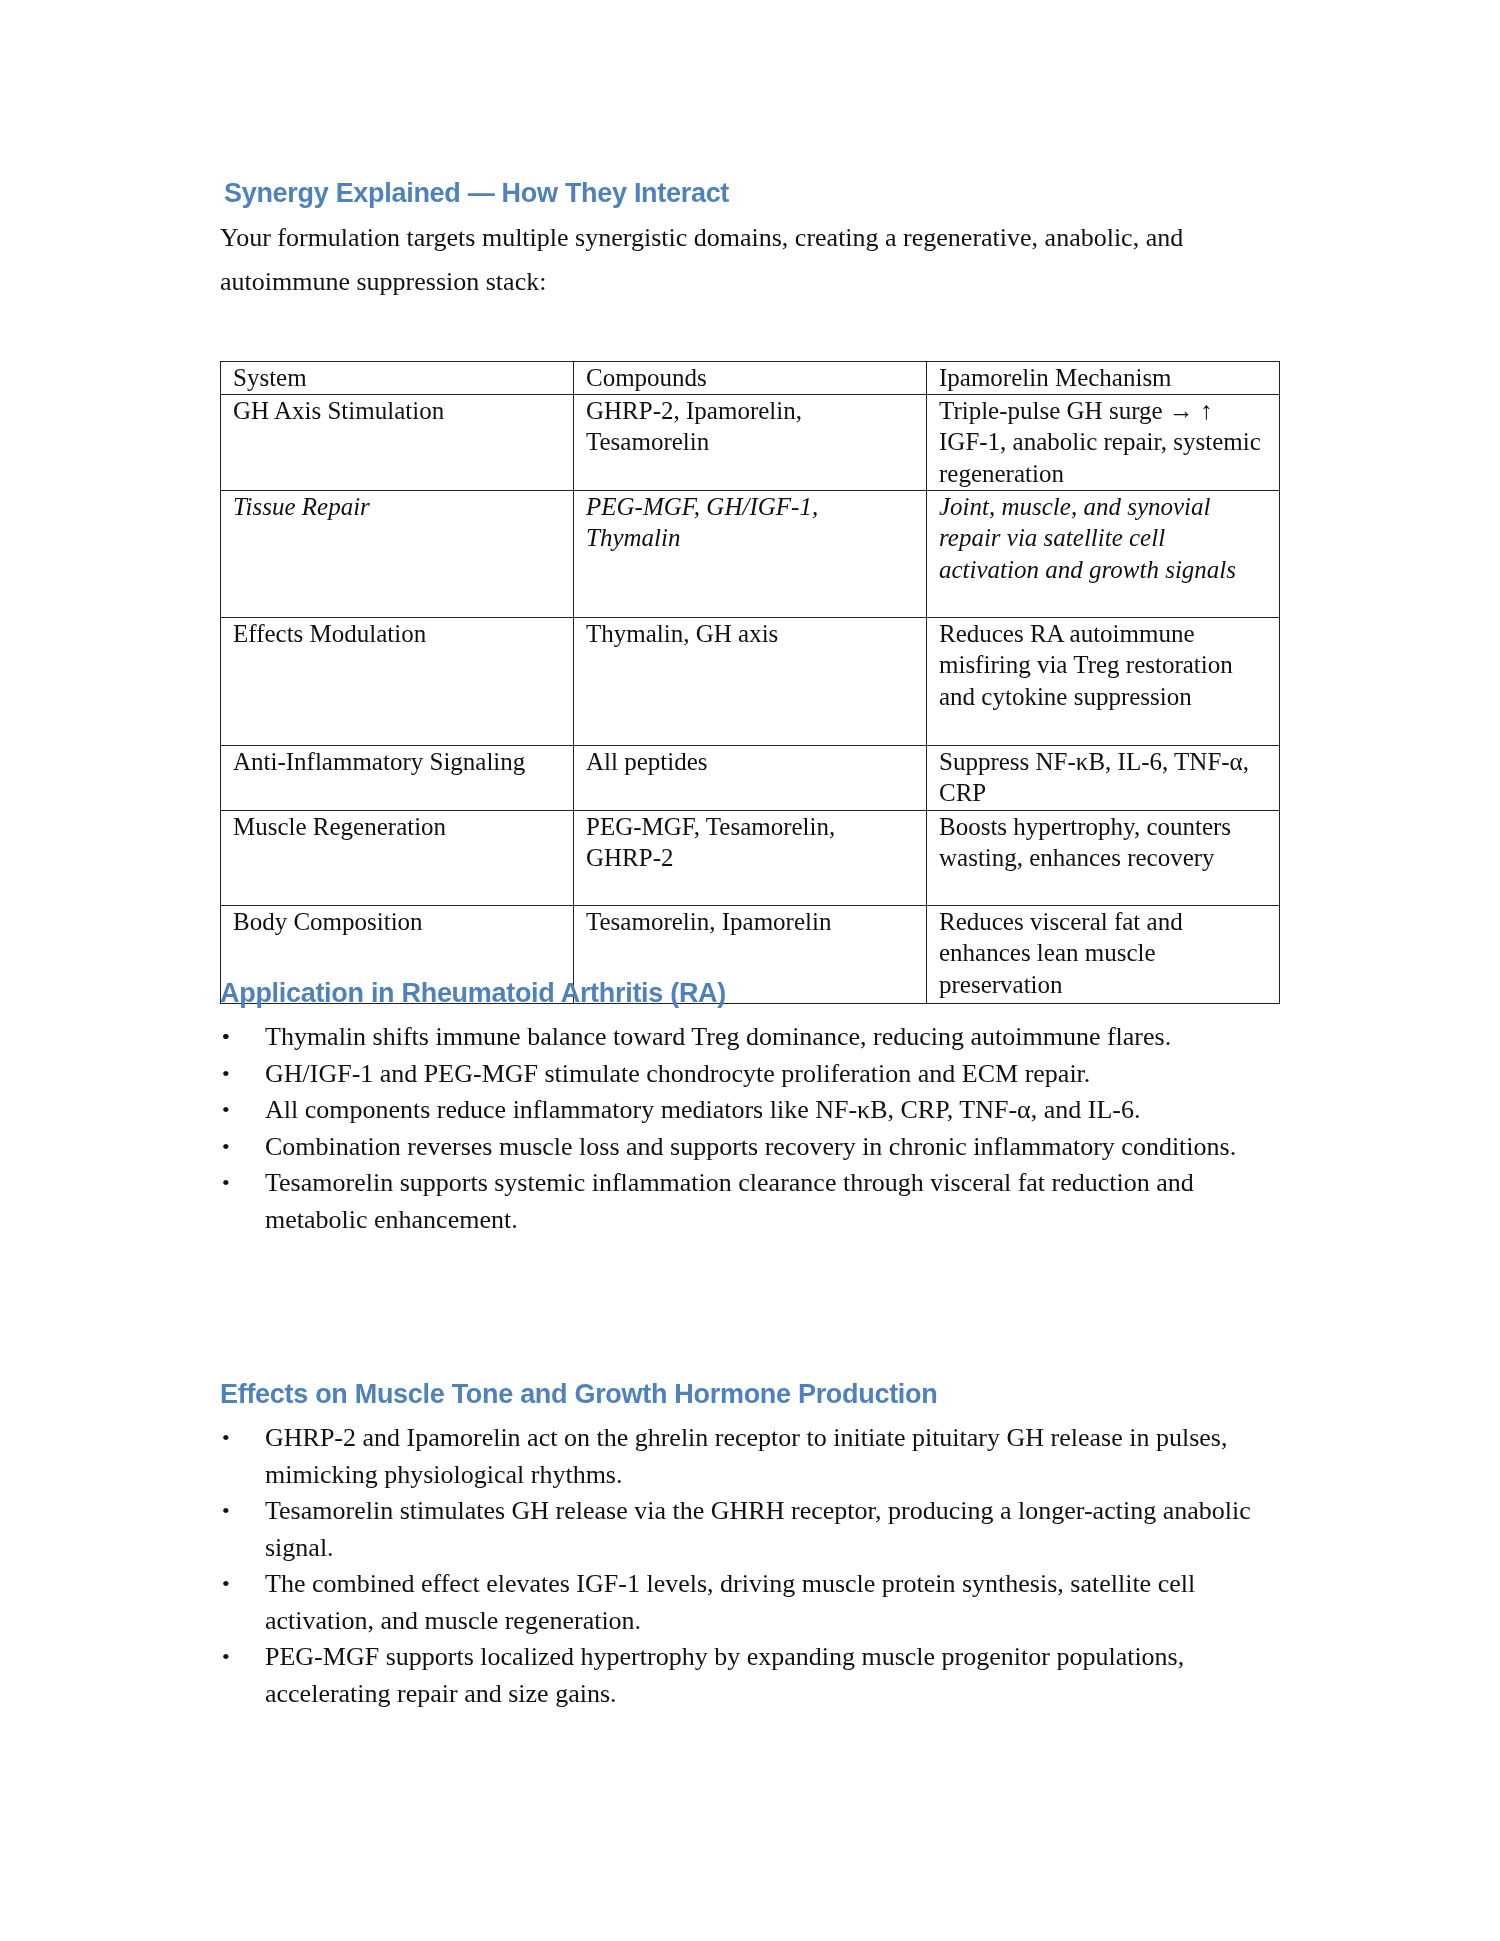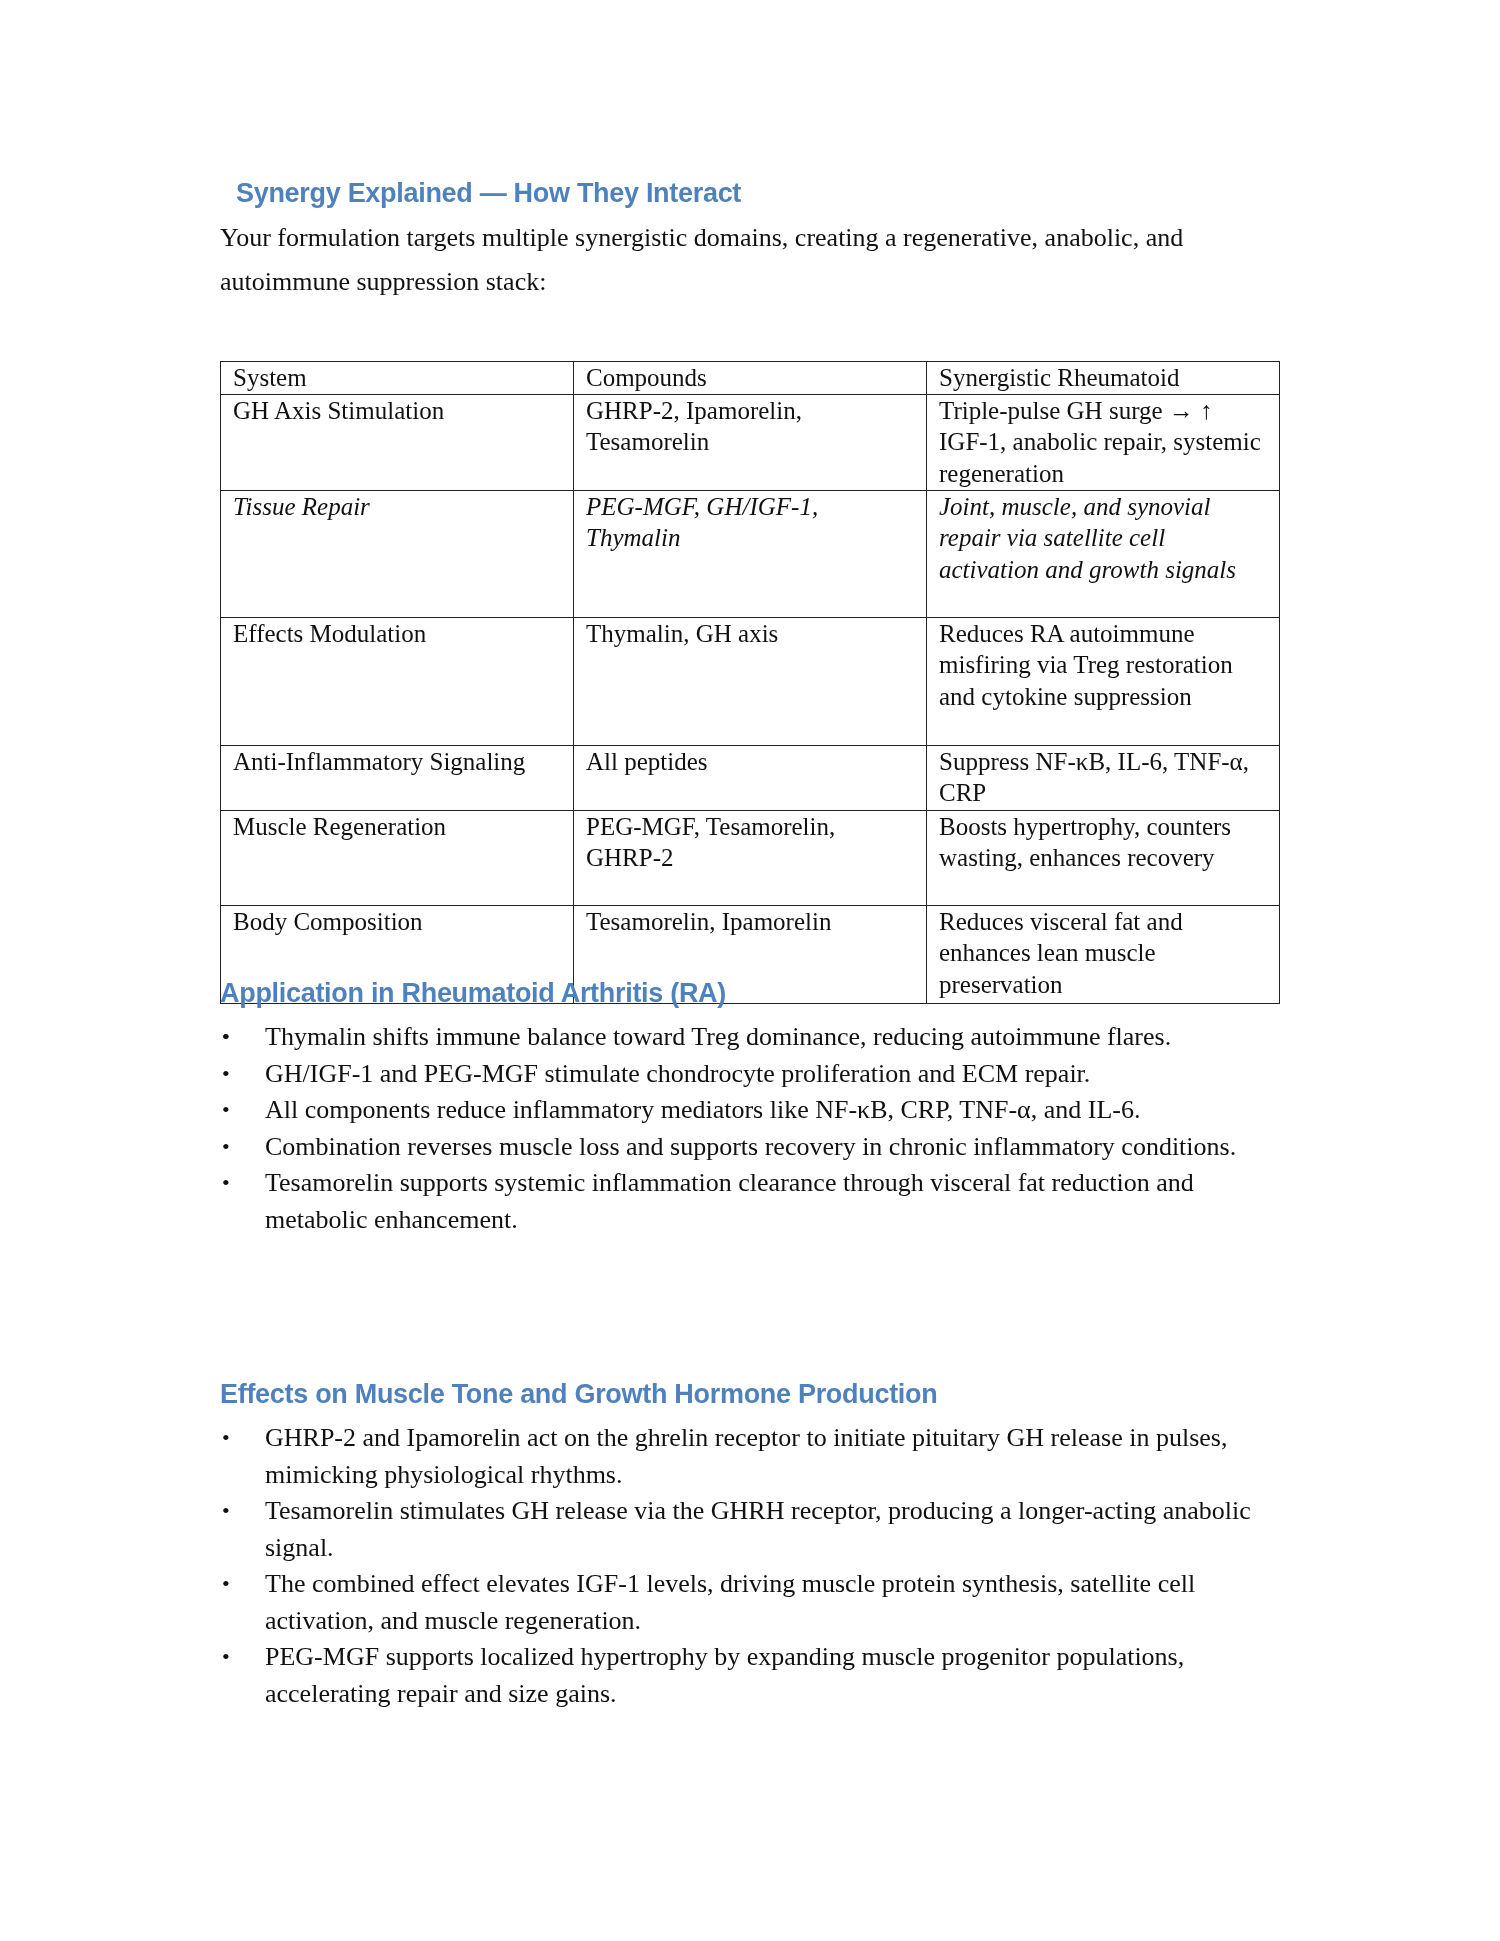--- a/index.html
+++ b/index.html
@@ -19,35 +19,35 @@
   table.syn col.c3 { width: 353px; }
   ul.bullets { list-style: none; margin: 0; padding: 0; }
   ul.bullets li { position: relative; padding-left: 45px; font-size: 26px; line-height: 36.5px; margin: 0; }
   ul.bullets li .dot { position: absolute; left: 2px; top: 0; font-size: 22px; }
 </style>
 </head>
 <body>
 
 <div class="page">
 
-  <h2 class="section" style="position:absolute; top:178px; left:16px;">Synergy Explained — How They Interact</h2>
+  <h2 class="section" style="position:absolute; top:178px; left:4px;">Synergy Explained — How They Interact</h2>
 
   <p class="intro serif" style="position:absolute; top:216px; left:0; width:1010px;">Your formulation targets multiple synergistic domains, creating a regenerative, anabolic, and autoimmune suppression stack:</p>
 
   <table class="syn serif" style="position:absolute; top:317px; left:0;margin-top:44px;">
     <colgroup>
         <col class="c1">
         <col class="c2">
         <col class="c3">
       </colgroup>
     <tbody>
         <tr style="height:32px;">
       <td>System</td>
       <td>Compounds</td>
-      <td>Synergistic Rheumatoid</td>
+      <td>Ipamorelin Mechanism</td>
     </tr>
     <tr style="height:96px;">
       <td>GH Axis Stimulation</td>
       <td>GHRP-2, Ipamorelin, Tesamorelin</td>
       <td>Triple-pulse GH surge → ↑ IGF-1, anabolic repair, systemic regeneration</td>
     </tr>
     <tr style="height:127px;font-style:italic;">
       <td>Tissue Repair</td>
       <td>PEG-MGF, GH/IGF-1, Thymalin</td>
       <td>Joint, muscle, and synovial repair via satellite cell activation and growth signals</td>

